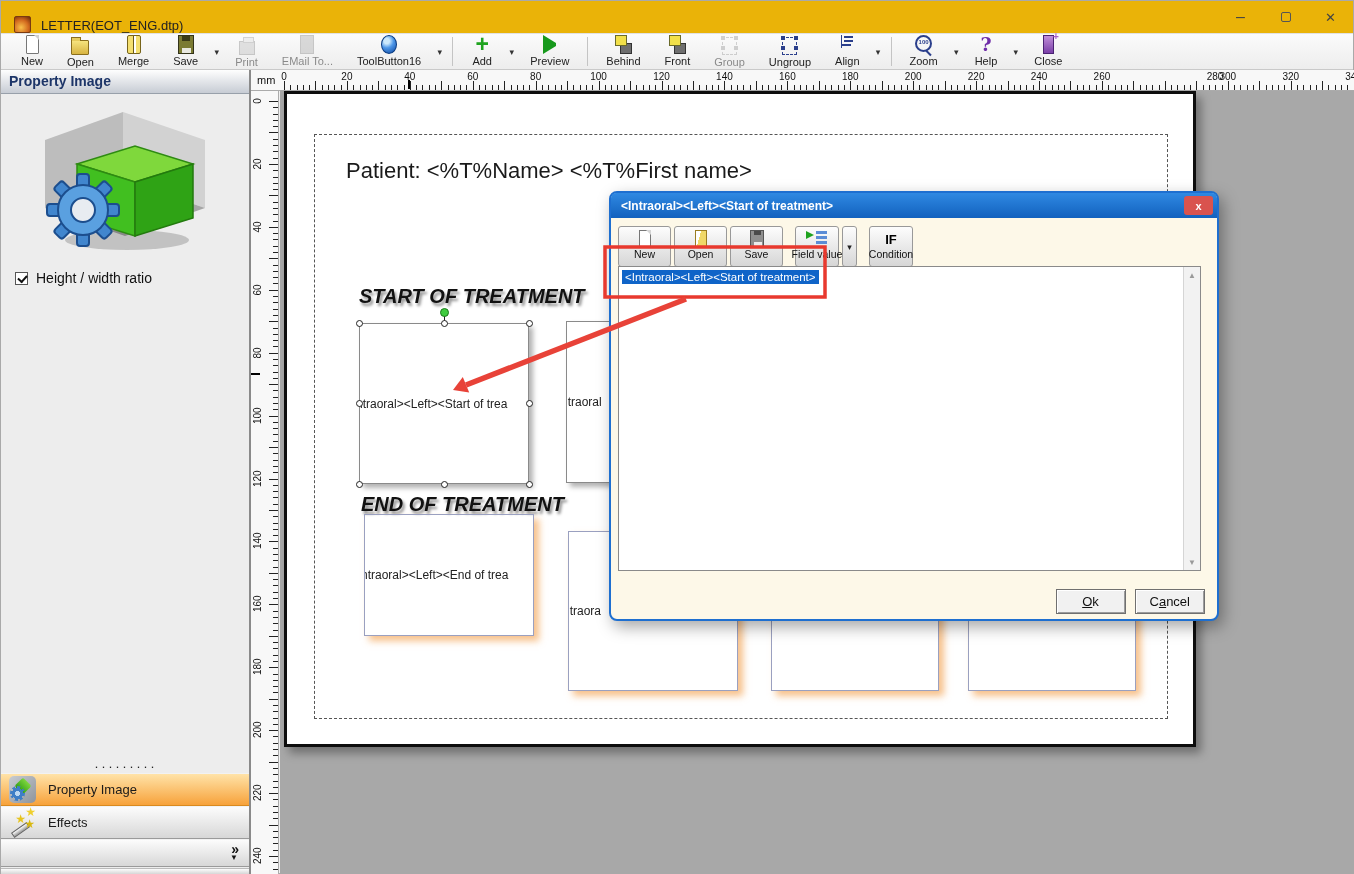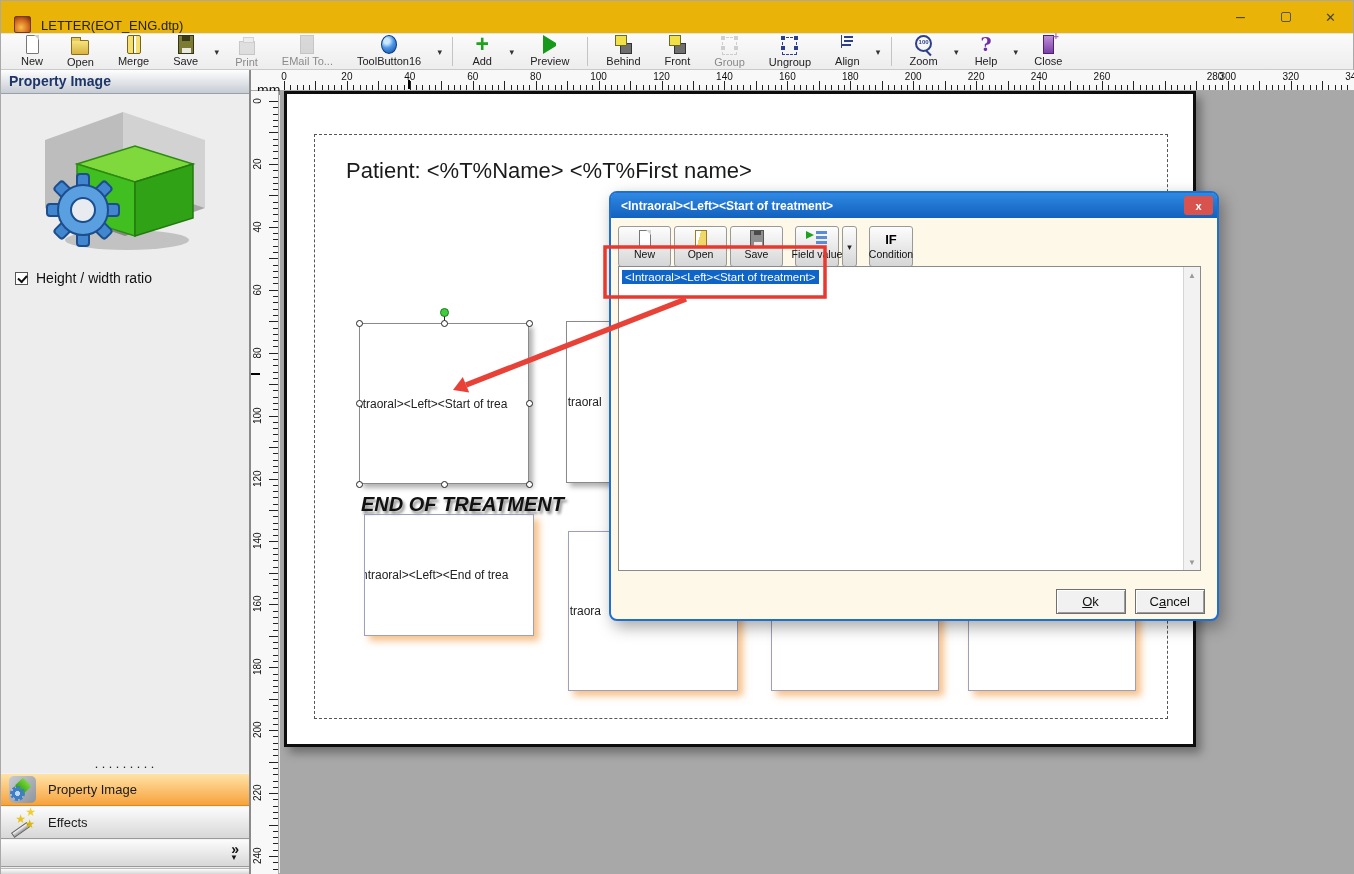--- a/index.html
+++ b/index.html
@@ -82,21 +82,21 @@
   .p-magic-wand-icon::after{content:"\2605";position:absolute;right:0;top:-4px;color:#EFCF2E;font-size:12px;text-shadow:-10px 7px 0 #E6C41E,-1px 12px 0 #D8B810}
   .p-address-book-icon::before{content:"";position:absolute;left:2px;top:3px;width:19px;height:19px;background:linear-gradient(135deg,#3a3a3a,#0a0a0a);border-radius:3px 7px 3px 3px;transform:skewX(-8deg);box-shadow:2px 2px 0 #d0d0d0}
   .p-address-book-icon::after{content:"";position:absolute;left:5px;top:4px;width:2px;height:18px;background:#D22;transform:rotate(8deg)}
   .sb-more-bar{height:28px;background:linear-gradient(#FCFCFC,#D7D7D7);border-top:1px solid #F2F2F2;border-bottom:1px solid #9a9a9a;position:relative}
   .sb-more-bar .chev{position:absolute;right:10px;top:1px;font-size:14px;font-weight:700;color:#111}
   .sb-more-bar .darr{position:absolute;right:11px;top:13px;font-size:8px;color:#111}
   .sb-strip{height:7px;margin-top:1px;background:linear-gradient(#FCFCFC,#CFCFCF);border-top:1px solid #bbb}
 
   
   .top-ruler{position:absolute;left:250px;top:69px;width:1104px;height:21px;background:#F8F8F8;border-bottom:1px solid #ABABAB}
-  .ruler-unit{position:absolute;left:6px;top:12px;font-size:14px;color:#111}
+  .ruler-unit{position:absolute;left:6px;top:4px;font-size:11px;color:#111}
   .rnum{position:absolute;top:1px;width:18px;text-align:center;font-size:10px;color:#111}
   .top-ticks{position:absolute;left:33px;right:0;bottom:0;height:9px;background-repeat:no-repeat;
     background-image:repeating-linear-gradient(to right,#222 0 1px,transparent 1px 31.46px),repeating-linear-gradient(to right,#222 0 1px,transparent 1px 6.292px);
     background-size:100% 9px,100% 5px;background-position:0 0,0 4px}
   .top-cursor{position:absolute;left:157px;bottom:1px;width:2px;height:9px;background:#000}
   .left-ruler{position:absolute;left:250px;top:90px;width:28px;height:784px;background:#F8F8F8;border-right:1px solid #ABABAB}
   .rnum-v{position:absolute;left:1px;width:16px;height:16px;text-align:center;font-size:10px;color:#111;transform:rotate(-90deg)}
   .left-ticks{position:absolute;top:10px;bottom:0;right:0;width:9px;background-repeat:no-repeat;
     background-image:repeating-linear-gradient(to bottom,#222 0 1px,transparent 1px 31.46px),repeating-linear-gradient(to bottom,#222 0 1px,transparent 1px 6.292px);
     background-size:9px 100%,5px 100%;background-position:right 0,right 0}
@@ -341,20 +341,21 @@
       </div>
     <div class="left-ticks"></div>
     <div class="left-cursor"></div>
   </div>
 
   <div class="workspace"></div>
   <div class="page">
     <div class="margin-frame"></div>
     <div class="doc-text" style="left:59px;top:64px">Patient: &lt;%T%Name&gt; &lt;%T%First name&gt;</div>
 
+    <div class="sec-label" style="left:72px;top:191px">START OF TREATMENT</div>
 
     <div class="ph-box row1" style="left:72px;top:229px;width:170px;height:161px">
       <div class="ph-text">ntraoral&gt;&lt;Left&gt;&lt;Start of trea</div>
     </div>
     <div class="ph-box row1" style="left:279px;top:227px;width:170px;height:162px">
       <div class="ph-text" style="left:-6px">ntraoral</div>
     </div>
     <div class="ph-box row1" style="left:484px;top:227px;width:168px;height:162px"></div>
     <div class="ph-box row1" style="left:681px;top:227px;width:168px;height:162px"></div>
 

